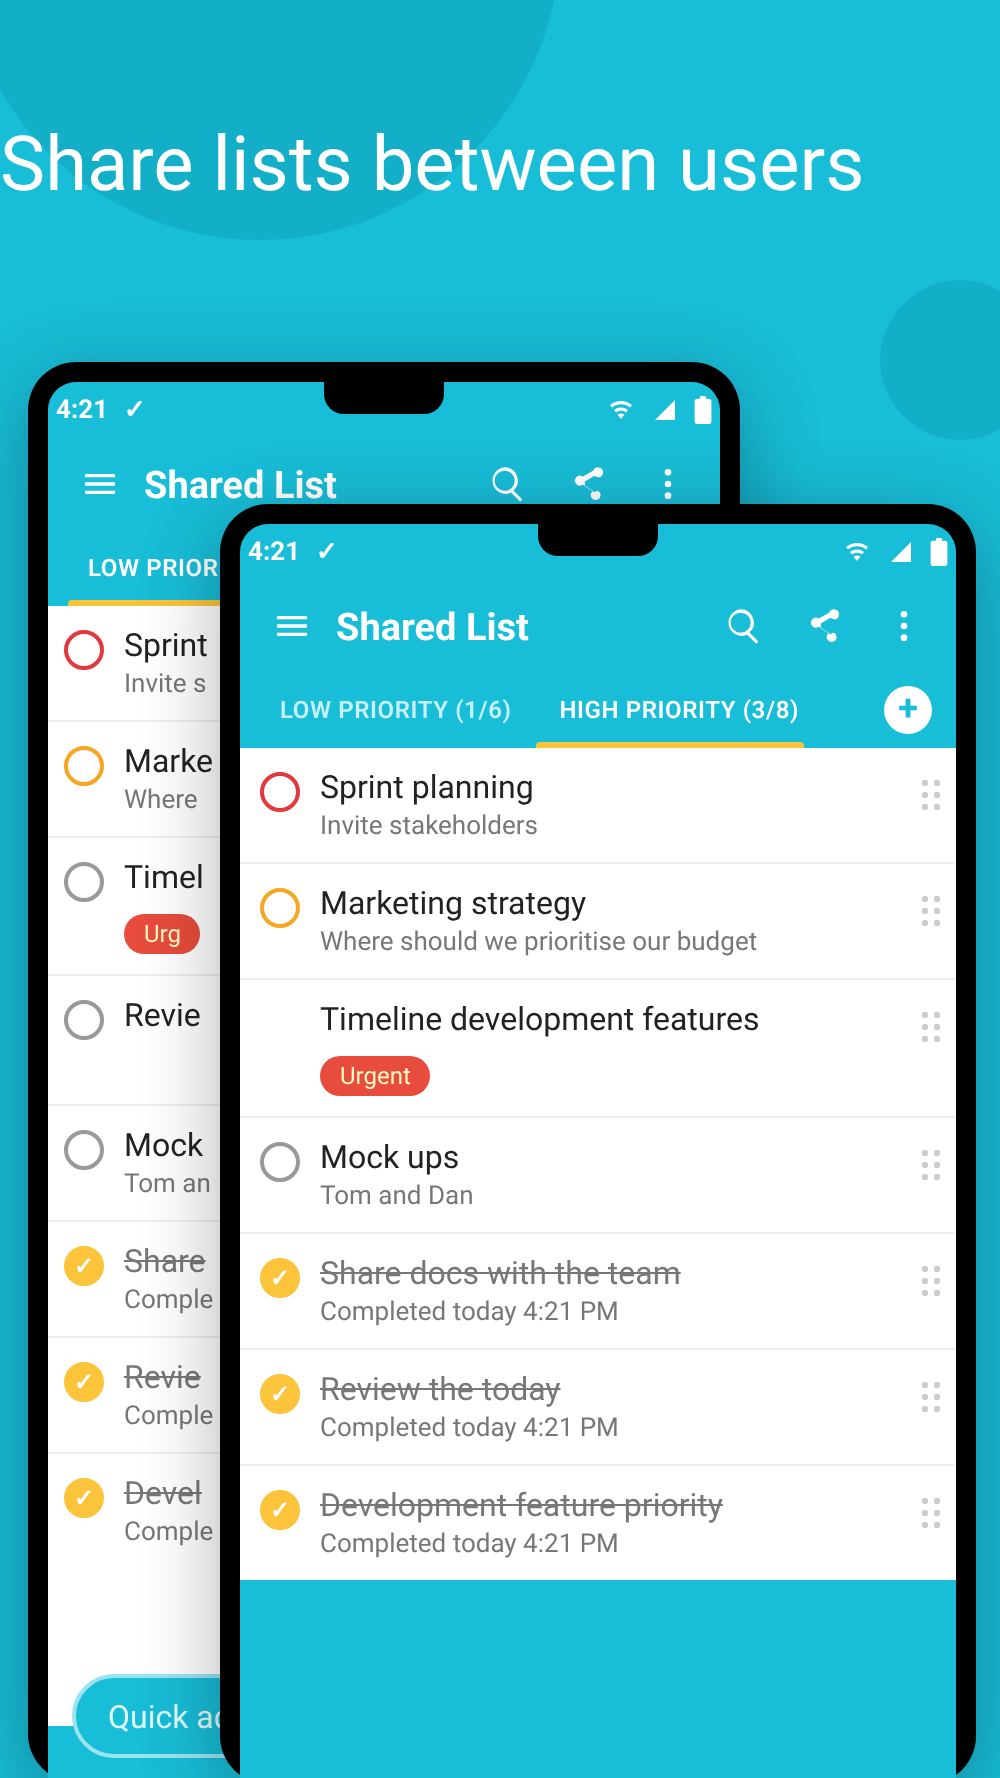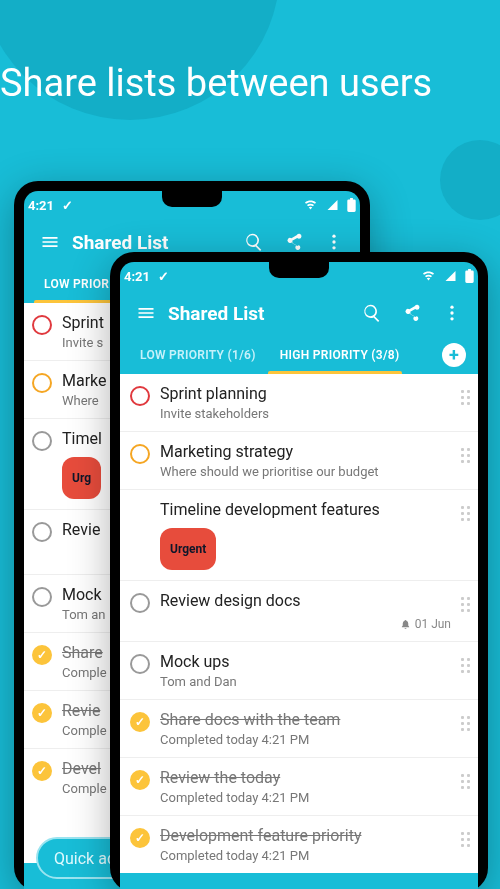--- a/index.html
+++ b/index.html
@@ -37,21 +37,21 @@
     .task-row:last-child { border-bottom:none; }
     .check { flex:0 0 auto; width:20px; height:20px; border-radius:50%; border:2px solid #999; margin-top:2px; cursor:pointer; }
     .check.red { border-color:#e0393e; }
     .check.orange { border-color:#f5a623; }
     .check.done { border-color:#fcc43b; background:#fcc43b; display:flex; align-items:center; justify-content:center; }
     .check.done::after { content:"✓"; color:#fff; font-size:12px; font-weight:700; }
     .task-body { flex:1; min-width:0; }
     .task-title { font-size:16px; color:#222; line-height:1.25; }
     .task-title.done { text-decoration: line-through; color:#777; }
     .task-sub { font-size:13px; color:#777; margin-top:2px; }
-    .badge { display:inline-block; margin-top:8px; background:#e74c3c; color:#0f172a; font-size:12px; padding:14px 10px; border-radius:12px; font-weight:700; }
+    .badge { display:inline-block; margin-top:8px; background:#e74c3c; color:#fef9c3; font-size:12px; padding:3px 10px; border-radius:12px; font-weight:400; }
     .drag-handle { flex:0 0 auto; display:grid; grid-template-columns:repeat(2,3px); grid-template-rows:repeat(3,3px); gap:3px; margin-top:6px; cursor:grab; }
     .drag-handle span { width:3px; height:3px; background:#ccc; border-radius:1px; }
     .reminder { display:flex; align-items:center; gap:4px; font-size:12px; color:#888; margin-top:6px; justify-content:flex-end; }
 
     .quick-add { position:absolute; bottom:12px; left:12px; right:60px; height:42px; border-radius:22px; border:2px solid #9ae4f0; background:#18bdd7; color:#e0fbff; display:flex; align-items:center; padding:0 16px; font-size:16px; cursor:text; }
 
     
     .phone.back { left: 14px; top: 181px; width: 356px; height: 710px; z-index:1; }
     
     .phone.front { left: 110px; top: 252px; width: 378px; height: 640px; z-index:2; }
@@ -290,40 +290,20 @@
         <div class="drag-handle">
             <span></span>
             <span></span>
             <span></span>
             <span></span>
             <span></span>
             <span></span>
           </div>
       </div>
 
-      <div class="task-row">
-        <div class="check"></div>
-        <div class="task-body">
-          <div class="task-title">Review design docs</div>
-          <div class="reminder">
-            <svg width="11" height="11" viewBox="0 0 24 24" fill="#888">
-                <path d="M12 2a2 2 0 00-2 2 6 6 0 00-4 5.7V14l-2 3v1h16v-1l-2-3V9.7A6 6 0 0014 4a2 2 0 00-2-2zm0 20a2 2 0 002-2h-4a2 2 0 002 2z"></path>
-              </svg>
-            <span>01 Jun</span>
-          </div>
-        </div>
-        <div class="drag-handle">
-            <span></span>
-            <span></span>
-            <span></span>
-            <span></span>
-            <span></span>
-            <span></span>
-          </div>
-      </div>
 
       <div class="task-row">
         <div class="check"></div>
         <div class="task-body">
           <div class="task-title">Mock ups</div>
           <div class="task-sub">Tom and Dan</div>
         </div>
         <div class="drag-handle">
             <span></span>
             <span></span>

